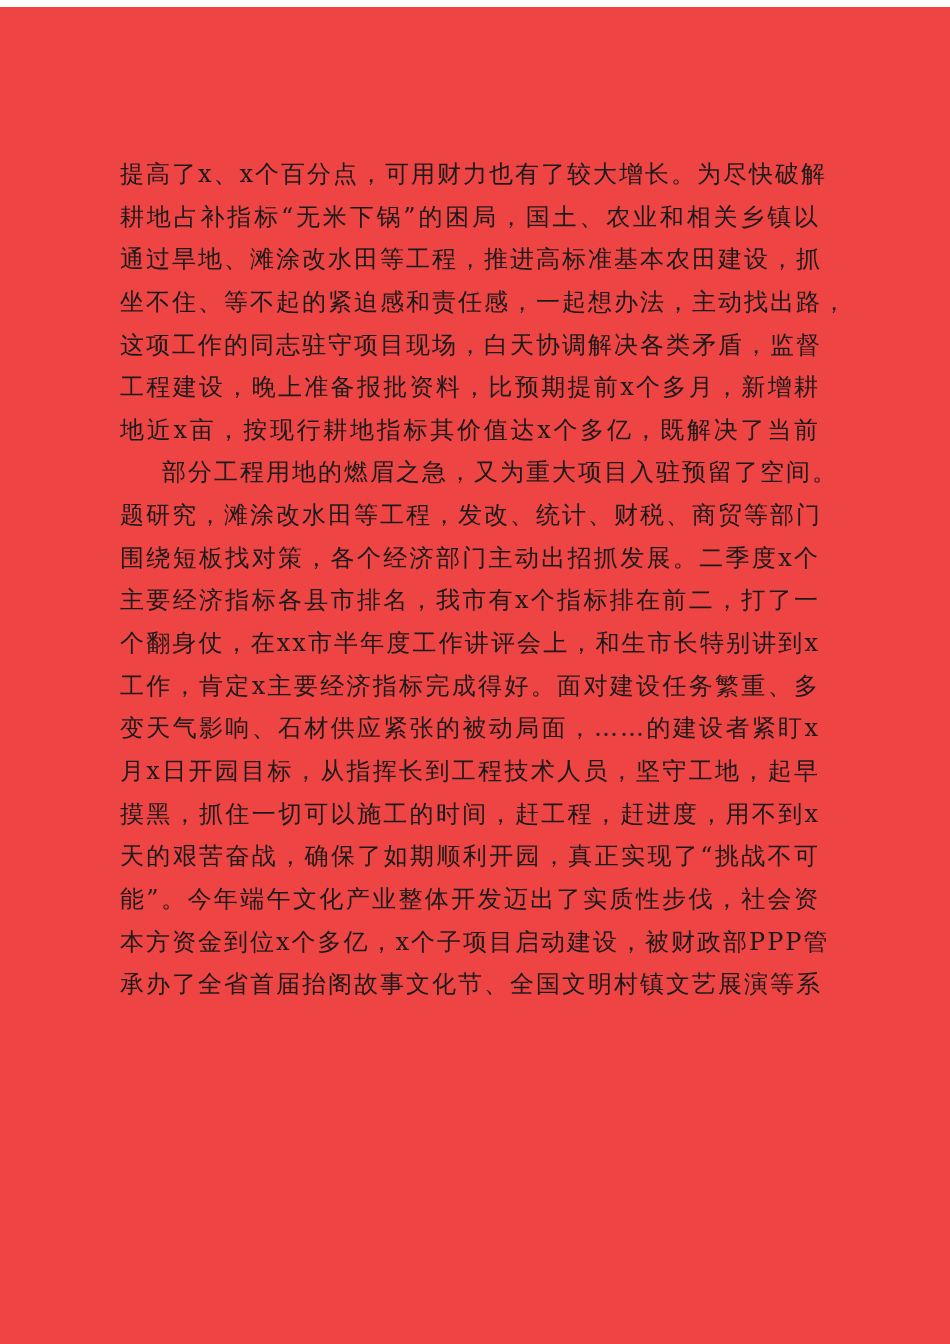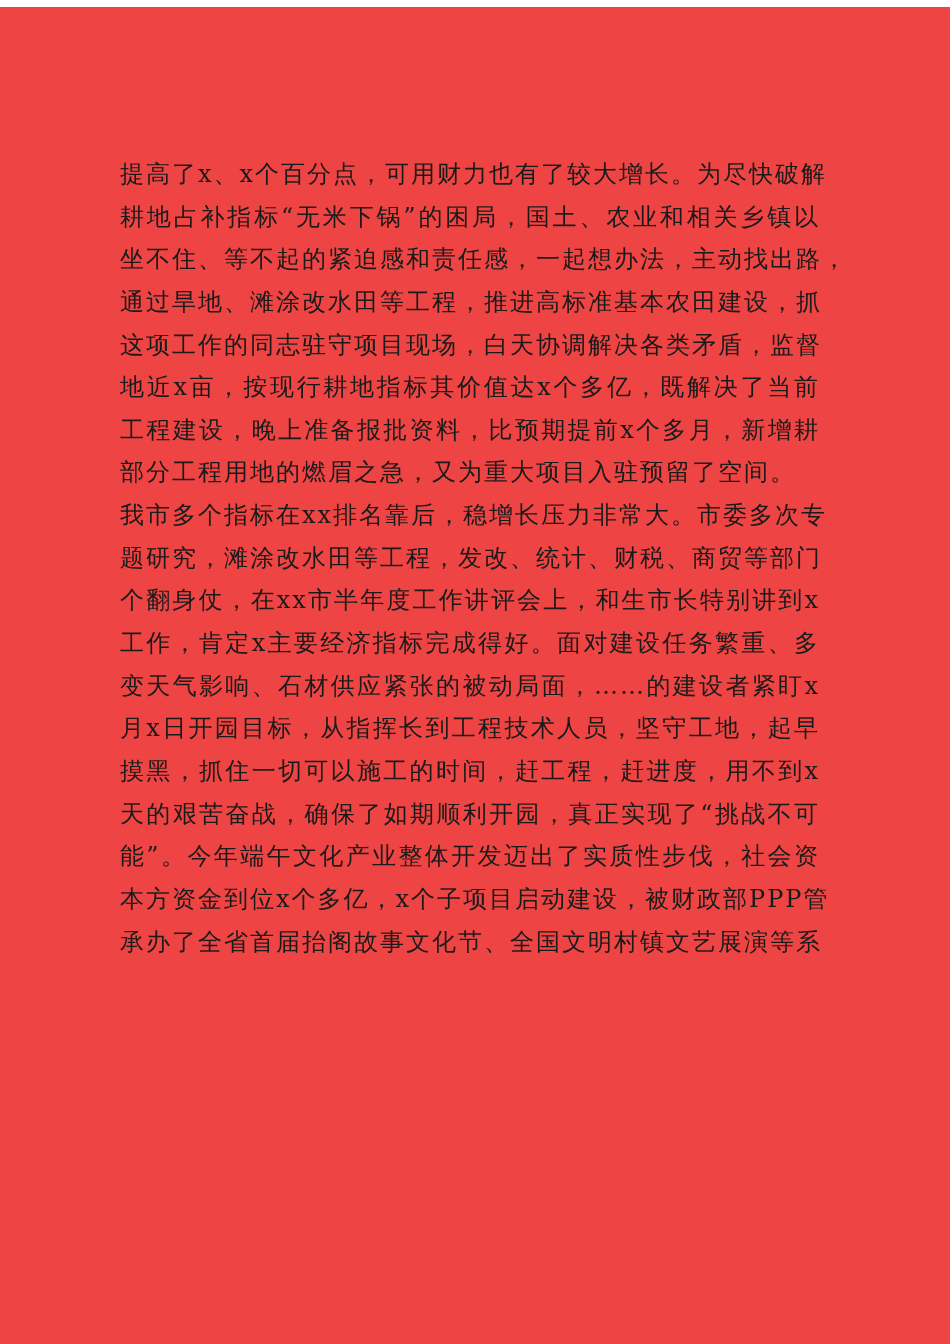--- a/index.html
+++ b/index.html
@@ -8,40 +8,41 @@
   .body-text {
     position: absolute; left: 120px; top: 146px; width: 700px;
     font-family: "DejaVu Serif", "Liberation Serif", serif;
     font-size: 24px; color: #1a1a1a;
   }
   .line {
     height: 42.65px; line-height: 42.65px;
     white-space: nowrap; text-align: justify; text-align-last: justify;
     letter-spacing: 2px;
   }
-  .line.last { text-align-last: left; }
+  .line.last { text-align-last: left; margin-left: 42px; }
   .line.indent { padding-left: 38px; }
 </style>
 </head>
 <body>
 
 <div class="page">
   <div class="body-text">
 
     <div class="line">提高了x、x个百分点，可用财力也有了较大增长。为尽快破解</div>
     <div class="line">耕地占补指标“无米下锅”的困局，国土、农业和相关乡镇以</div>
+    <div class="line">通过旱地、滩涂改水田等工程，推进高标准基本农田建设，抓</div>
     <div class="line">坐不住、等不起的紧迫感和责任感，一起想办法，主动找出路，</div>
-    <div class="line">通过旱地、滩涂改水田等工程，推进高标准基本农田建设，抓</div>
     <div class="line">这项工作的同志驻守项目现场，白天协调解决各类矛盾，监督</div>
+    <div class="line">工程建设，晚上准备报批资料，比预期提前x个多月，新增耕</div>
     <div class="line">地近x亩，按现行耕地指标其价值达x个多亿，既解决了当前</div>
-    <div class="line">工程建设，晚上准备报批资料，比预期提前x个多月，新增耕</div>
     <div class="line last">部分工程用地的燃眉之急，又为重大项目入驻预留了空间。</div>
 
-    <div class="line">我市多个指标在xx排名靠后，稳增长压力非常大。市委多次专</div>
     <div class="line">题研究，滩涂改水田等工程，发改、统计、财税、商贸等部门</div>
+    <div class="line">围绕短板找对策，各个经济部门主动出招抓发展。二季度x个</div>
+    <div class="line">主要经济指标各县市排名，我市有x个指标排在前二，打了一</div>
     <div class="line">个翻身仗，在xx市半年度工作讲评会上，和生市长特别讲到x</div>
     <div class="line">工作，肯定x主要经济指标完成得好。面对建设任务繁重、多</div>
     <div class="line">变天气影响、石材供应紧张的被动局面，……的建设者紧盯x</div>
     <div class="line">月x日开园目标，从指挥长到工程技术人员，坚守工地，起早</div>
     <div class="line">摸黑，抓住一切可以施工的时间，赶工程，赶进度，用不到x</div>
     <div class="line">天的艰苦奋战，确保了如期顺利开园，真正实现了“挑战不可</div>
     <div class="line">能”。今年端午文化产业整体开发迈出了实质性步伐，社会资</div>
     <div class="line">本方资金到位x个多亿，x个子项目启动建设，被财政部PPP管</div>
     <div class="line">承办了全省首届抬阁故事文化节、全国文明村镇文艺展演等系</div>
   </div>

